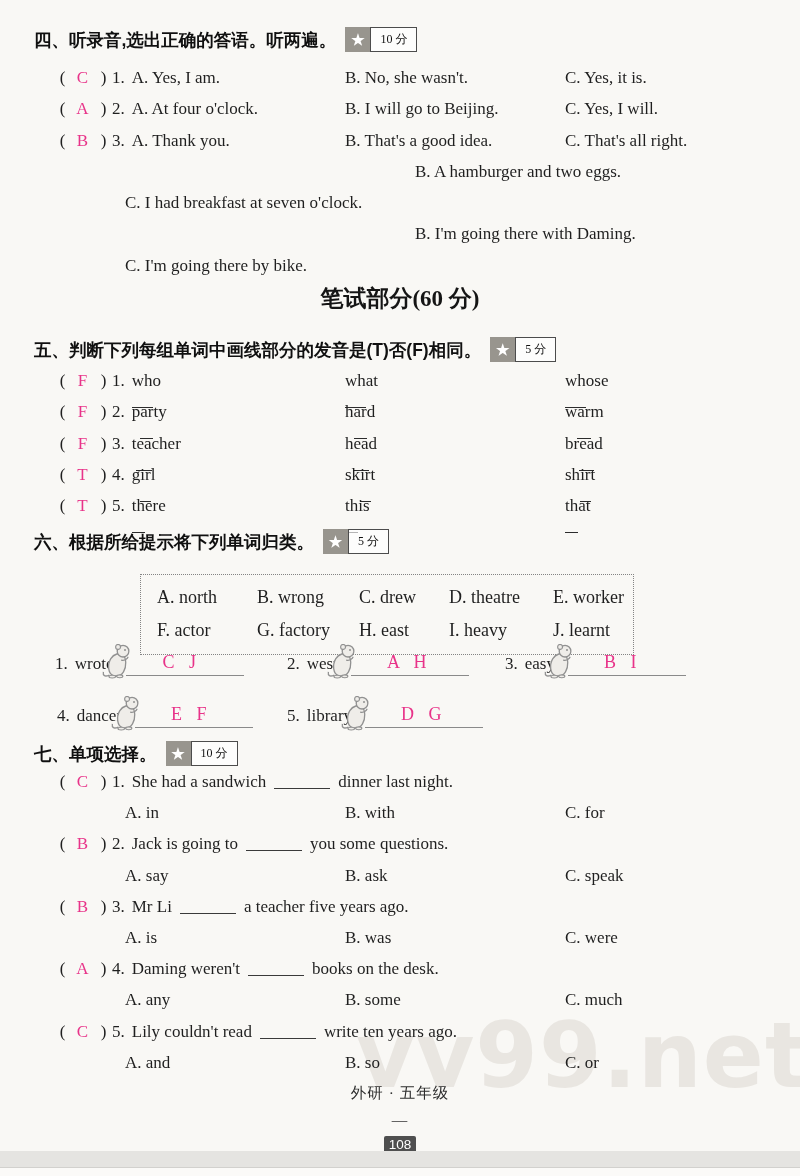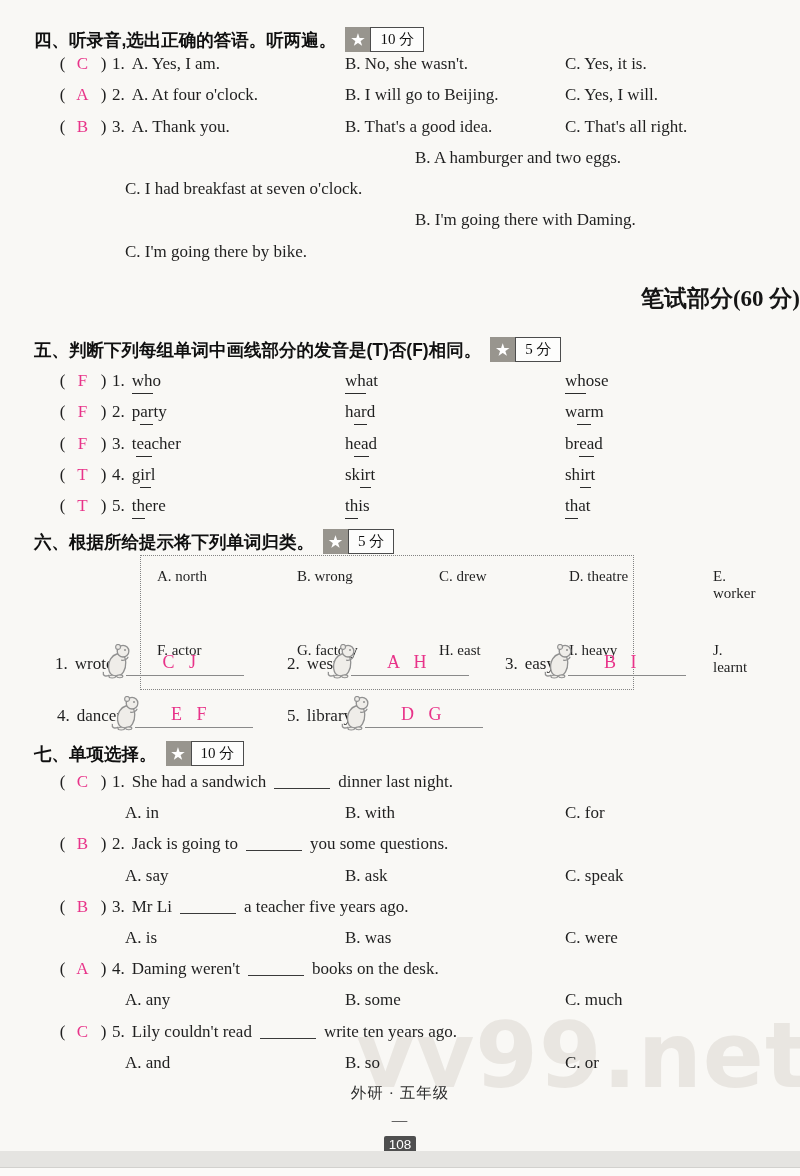--- a/index.html
+++ b/index.html
@@ -6,40 +6,40 @@
   body{width:800px;height:1176px;position:relative;background:#f9f8f5;overflow:hidden;
        font-family:"Liberation Serif",serif;color:#1f1f1f;}
   .wm{position:absolute;left:356px;top:1003px;z-index:0;font-family:"DejaVu Sans",sans-serif;
       font-weight:bold;font-size:90px;letter-spacing:1px;color:#e9e6e1;user-select:none;}
   .content{position:absolute;inset:0;z-index:1;}
   .sec-title{position:absolute;left:34px;display:flex;align-items:center;gap:9px;
              font-family:"Liberation Sans",sans-serif;font-weight:700;font-size:17.5px;color:#101010;white-space:nowrap;}
   .badge{display:inline-flex;height:25px;}
   .badge .star{width:25px;background:#98958e;color:#fff;display:flex;align-items:center;justify-content:center;font-size:15px;}
   .badge .pts{border:1.3px solid #4c4c4c;display:flex;align-items:center;padding:0 9px;
-              font-family:"Liberation Serif",serif;font-weight:400;font-size:15px;color:#111;background:rgba(255,255,255,.65);}
+              font-family:"Liberation Serif",serif;font-weight:400;font-size:12px;color:#111;background:rgba(255,255,255,.65);}
   .lines{position:absolute;left:0;width:800px;}
   .line{position:relative;height:31.3px;font-size:17px;white-space:nowrap;}
   .c1{position:absolute;left:55px;}
   .cA{position:absolute;left:125px;}
   .c2{position:absolute;left:345px;}
   .c2w{position:absolute;left:415px;}
   .c3{position:absolute;left:565px;}
   .cont{position:absolute;left:125px;}
   .po,.pc{display:inline-block;text-align:center;}
   .po{width:15px;}
   .pc{width:17px;}
   .pa{display:inline-block;width:25px;text-align:center;color:#e83389;}
   .qn{display:inline-block;margin-right:7px;}
-  .u{border-bottom:1.6px solid #2c2c2c;padding-bottom:3px;}
-  .heading-center{position:absolute;left:0;width:800px;text-align:right;
+  .u{border-bottom:1.6px solid #2c2c2c;padding-bottom:17px;}
+  .heading-center{position:absolute;left:0;width:800px;text-align:center;
                   font-weight:700;font-size:23px;color:#151515;}
-  .bank{position:absolute;left:140px;top:555px;width:494px;box-sizing:border-box;
+  .bank{position:absolute;left:140px;top:574px;width:494px;box-sizing:border-box;
         border:1.6px dotted #848484;padding:12px 0 13px 16px;display:grid;
-        grid-template-columns:100px 102px 90px 104px auto;row-gap:12px;font-size:15px;background:transparent;gap:40px;}
+        grid-template-columns:100px 102px 90px 104px auto;row-gap:12px;font-size:18px;background:transparent;}
   .s6item{position:absolute;display:flex;align-items:flex-end;font-size:17px;white-space:nowrap;}
   .s6txt{padding-bottom:2px;}
   .s6num{padding-bottom:2px;margin-right:7px;}
   .ansline{position:relative;display:inline-block;width:118px;height:34px;
            border-bottom:1.4px solid #8a8a8a;margin-left:13px;}
   .ansline .pinkans{position:absolute;left:36px;bottom:2px;color:#e83389;font-size:18px;letter-spacing:5px;white-space:nowrap;}
   .mouse{position:absolute;left:-25px;bottom:-4px;}
   .q{position:relative;height:62.4px;}
   .blank{display:inline-block;width:56px;height:15px;border-bottom:1.3px solid #3a3a3a;margin:0 8px;vertical-align:-2px;}
   .footer{position:absolute;top:1083px;left:0;width:800px;display:flex;justify-content:center;
@@ -71,21 +71,21 @@
 
 <div class="content">
 
   <div class="sec-title" style="top:27px">
     <span>四、听录音,选出正确的答语。听两遍。</span>
     <span class="badge">
       <span class="star">★</span>
       <span class="pts">10 分</span>
     </span>
   </div>
-  <div class="lines" style="top:54px">
+  <div class="lines" style="top:68px">
     <div class="line">
       <span class="c1"><span class="po">(</span><span class="pa">C</span><span class="pc">)</span><span class="qn">1.</span><span>A. Yes, I am.</span></span>
       <span class="c2">B. No, she wasn't.</span>
       <span class="c3">C. Yes, it is.</span>
     </div>
     <div class="line">
       <span class="c1"><span class="po">(</span><span class="pa">A</span><span class="pc">)</span><span class="qn">2.</span><span>A. At four o'clock.</span></span>
       <span class="c2">B. I will go to Beijing.</span>
       <span class="c3">C. Yes, I will.</span>
     </div>

